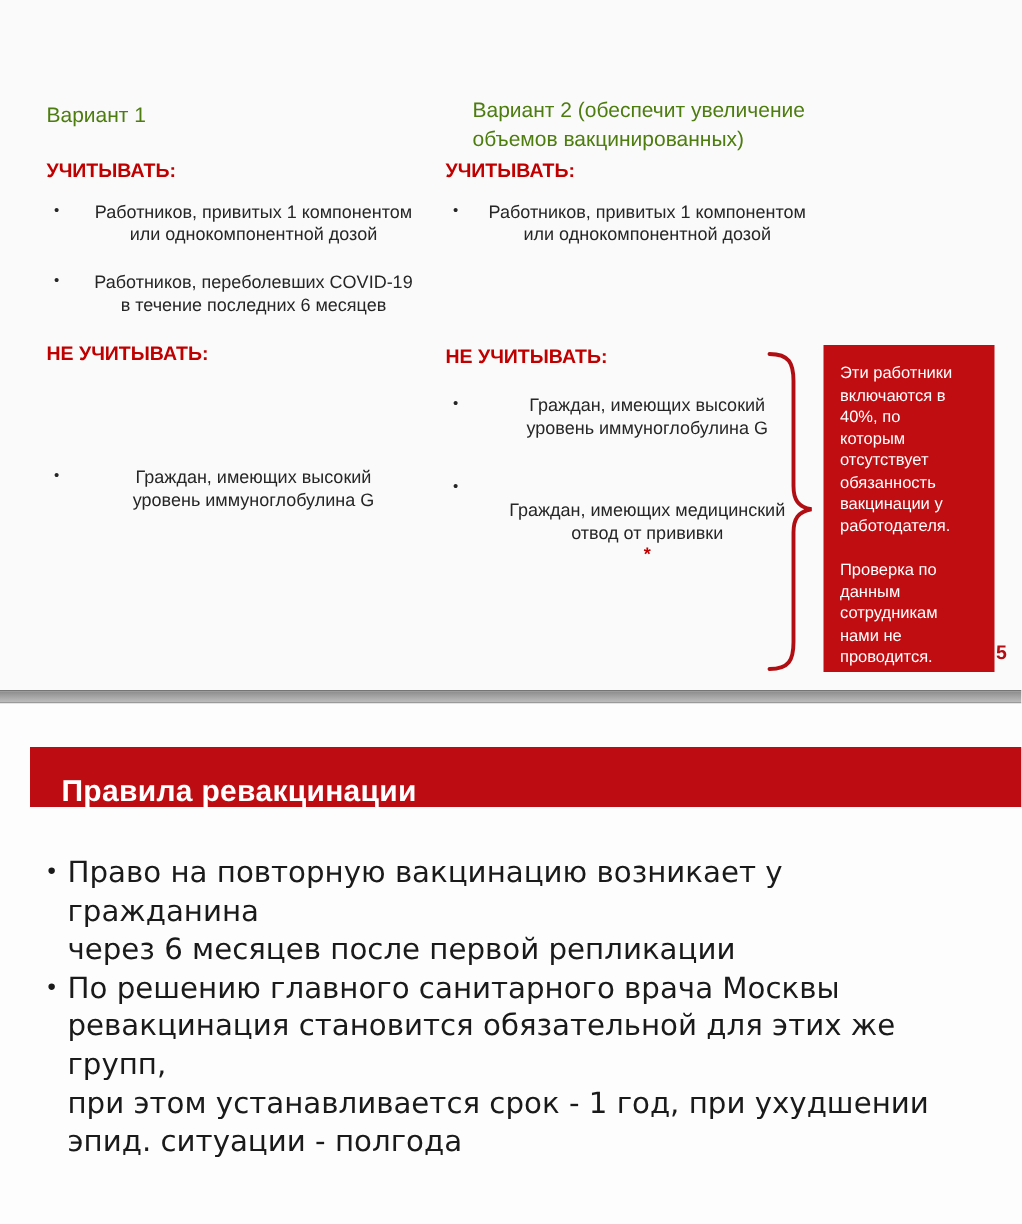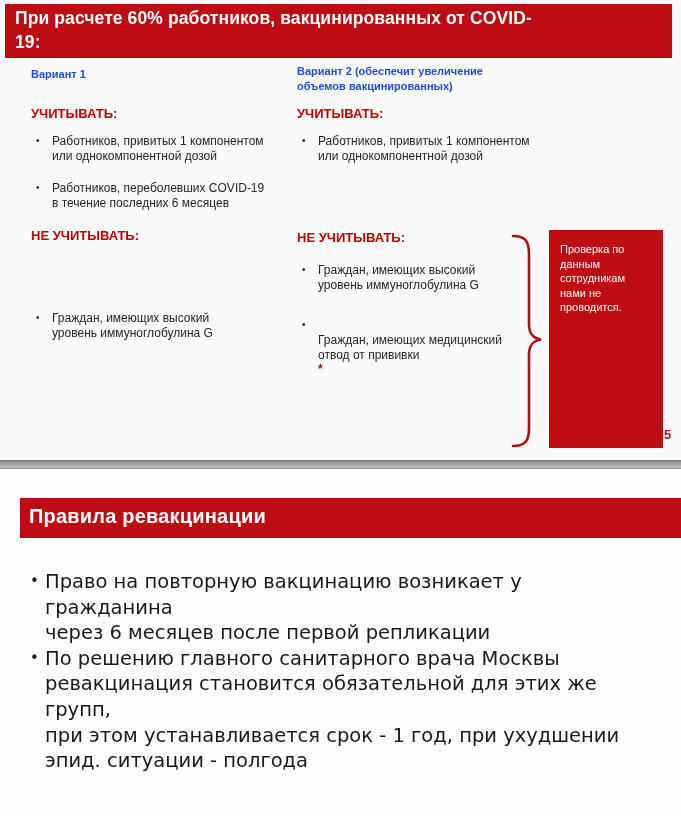--- a/index.html
+++ b/index.html
@@ -13,30 +13,30 @@
   
   .slide1{position:absolute;left:0;top:0;width:681px;height:460px;background:#fafafa;}
   .s1-titlebar{
     position:absolute;left:5px;top:4px;width:667px;height:54px;
     background:#bd0d13;box-sizing:border-box;padding:3px 0 0 10px;
   }
   .s1-title{
     margin:0;color:#ffffff;font-size:17.5px;font-weight:bold;
     line-height:1.36;white-space:pre-line;letter-spacing:0.1px;
   }
-  .variant{position:absolute;font-size:11px;color:#1d4ed8;white-space:pre-line;line-height:1.35;font-weight:bold;}
+  .variant{position:absolute;font-size:14px;color:#4d7c0f;white-space:pre-line;line-height:1.35;}
   .v1{left:31px;top:67px;}
-  .v2{left:297px;top:64px;}
+  .v2{left:315px;top:64px;}
   .red-label{position:absolute;color:#c00000;font-weight:bold;font-size:13px;}
   .uch1{left:31px;top:106px;}
   .uch2{left:297px;top:106px;}
   .ne1{left:31px;top:228px;}
   .ne2{left:297px;top:230px;}
   ul.s1{list-style:none;margin:0;padding:0;position:absolute;font-size:12px;line-height:1.24;color:#262626;}
-  ul.s1 li{position:relative;padding-left:21px;white-space:pre-line;}
+  ul.s1 li{position:relative;padding-left:21px;white-space:pre-line;text-align:center;}
   ul.s1 li::before{content:"\2022";position:absolute;left:5px;top:1px;font-size:10px;}
   .inc1{left:31px;top:134px;width:255px;}
   .inc1 li{margin-bottom:17px;}
   .inc2{left:297px;top:134px;width:248px;}
   .exc1{left:31px;top:311px;width:255px;}
   .exc1 li{margin-bottom:21px;}
   .exc2{left:297px;top:263px;width:248px;}
   .exc2 li{margin-bottom:25px;}
   .marker-inline{color:#c00000;font-weight:bold;}
   .marker-block{display:block;color:#c00000;font-weight:bold;font-size:12px;line-height:1.1;margin-top:2px;}
@@ -59,40 +59,36 @@
     background:linear-gradient(#8d8d8d,#bcbcbc);
     border-top:1px solid #757575;border-bottom:1px solid #9a9a9a;box-sizing:border-box;
   }
 
   
   .slide2{position:absolute;left:0;top:469px;width:681px;height:347px;background:#fdfdfd;}
   .s2-titlebar{
     position:absolute;left:20px;top:29px;width:661px;height:40px;
     background:#bd0d13;box-sizing:border-box;padding:7px 0 0 9px;
   }
-  .s2-title{margin:0;color:#ffffff;font-size:20px;font-weight:bold;letter-spacing:0.2px;}
+  .s2-title{margin:12px;color:#ffffff;font-size:20px;font-weight:bold;letter-spacing:0.2px;}
   ul.s2{
     list-style:none;margin:0;padding:0;position:absolute;left:30px;top:100px;width:625px;
     font-size:19.5px;line-height:25.6px;color:#1a1a1a;
     font-family:"DejaVu Sans",sans-serif;
   }
   ul.s2 li{position:relative;padding-left:15px;white-space:pre-line;}
   ul.s2 li::before{content:"\2022";position:absolute;left:0;top:0;font-size:15px;}
 </style>
 </head>
 <body>
 
 <div class="canvas">
 
   <section class="slide1">
 
-    <header class="s1-titlebar">
-      <h1 class="s1-title">При расчете 60% работников, вакцинированных от COVID-
-19:</h1>
-    </header>
 
     <div class="variant v1">Вариант 1</div>
     <div class="variant v2">Вариант 2 (обеспечит увеличение
 объемов вакцинированных)</div>
 
     <div class="red-label uch1">УЧИТЫВАТЬ:</div>
     <div class="red-label uch2">УЧИТЫВАТЬ:</div>
 
     <ul class="s1 inc1">
       <li>Работников, привитых 1 компонентом
@@ -122,20 +118,28 @@
 отвод от прививки</span>
         <span class="marker-inline">*</span>
       </li>
     </ul>
 
     <svg class="brace" width="38" height="218" viewBox="0 0 38 218">
       <path d="M7,4 C20,4 23,10 23,22 L23,92 C23,101 26,106 35,107.5 C26,109 23,114 23,123 L23,196 C23,208 20,214 7,214" stroke="#b00e12" stroke-width="2.6" fill="none" stroke-linecap="round"></path>
     </svg>
 
     <aside class="callout">
+      <p>Эти работники
+включаются в
+40%, по
+которым
+отсутствует
+обязанность
+вакцинации у
+работодателя.</p>
       <p>Проверка по
 данным
 сотрудникам
 нами не
 проводится.</p>
     </aside>
 
     <div class="pagenum">5</div>
   </section>
 

